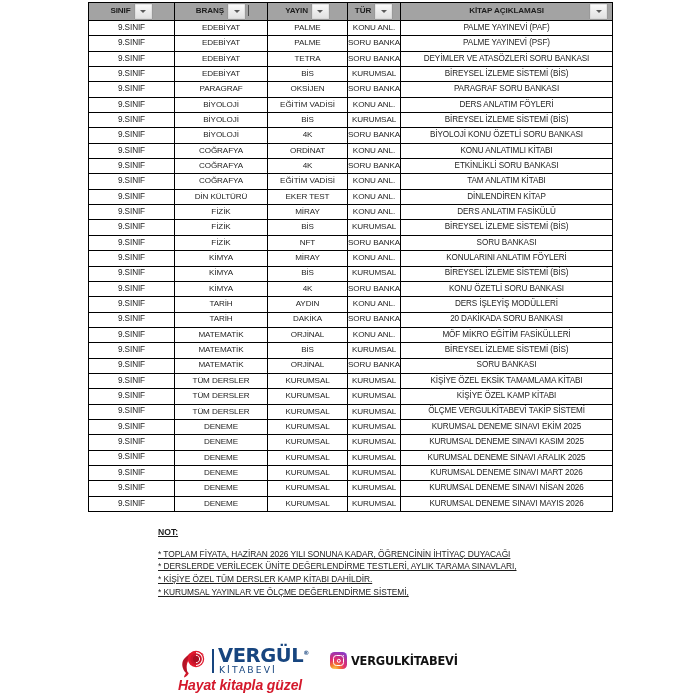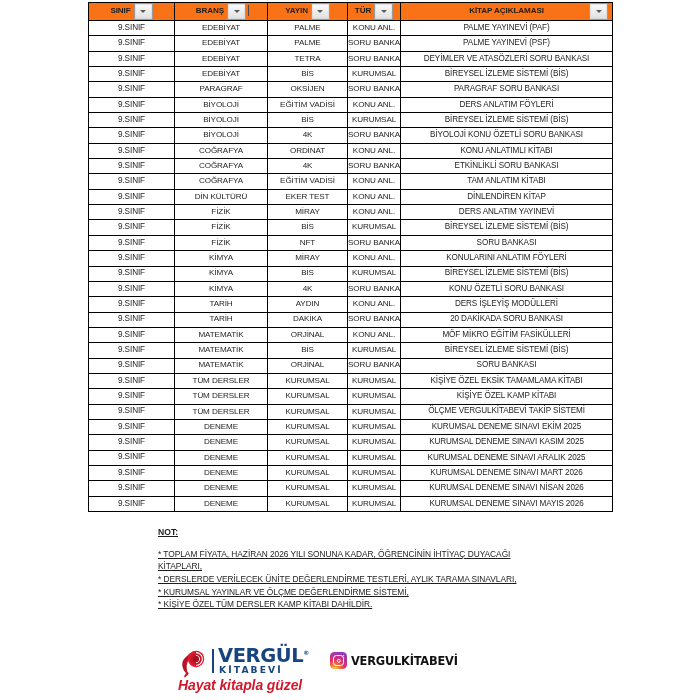--- a/index.html
+++ b/index.html
@@ -44,21 +44,21 @@
   }
   
   col.c-sinif   { width: 86px; }
   col.c-brans   { width: 93px; }
   col.c-yayin   { width: 80px; }
   col.c-tur     { width: 53px; }
   col.c-aciklama{ width: 212px; }
 
   thead th {
     height: 29px;
-    background: #f97316;
+    background: #a3a3a3;
     font-weight: bold;
     font-size: 9.3px;
     letter-spacing: 0.1px;
     position: relative;
     border: 1px solid #000;
   }
   .th-inner {
     display: flex;
     align-items: center;
     justify-content: center;
@@ -175,21 +175,21 @@
   }
   .vergul-reg {
     font-size: 6px;
     vertical-align: super;
     font-weight: bold;
   }
   .kitabevi-text {
     position: absolute;
     left: 43px; top: 18px;
     font-size: 9.2px;
-    font-weight: bold;
+    font-weight: normal;
     color: #17457f;
     letter-spacing: 2.1px;
     font-family: "DejaVu Sans", sans-serif;
     line-height: 1;
   }
   .slogan-text {
     position: absolute;
     left: 2px; top: 31px;
     font-size: 14px;
     font-weight: bold;
@@ -388,21 +388,21 @@
           <td class="cell-brans">DİN KÜLTÜRÜ</td>
           <td class="cell-yayin">EKER TEST</td>
           <td class="cell-tur">KONU ANL.</td>
           <td class="cell-aciklama">DİNLENDİREN KİTAP</td>
         </tr>
         <tr>
           <td class="cell-sinif">9.SINIF</td>
           <td class="cell-brans">FİZİK</td>
           <td class="cell-yayin">MİRAY</td>
           <td class="cell-tur">KONU ANL.</td>
-          <td class="cell-aciklama">DERS ANLATIM YAYINEVİ</td>
+          <td class="cell-aciklama">DERS ANLATIM FASİKÜLÜ</td>
         </tr>
         <tr>
           <td class="cell-sinif">9.SINIF</td>
           <td class="cell-brans">FİZİK</td>
           <td class="cell-yayin">BİS</td>
           <td class="cell-tur">KURUMSAL</td>
           <td class="cell-aciklama">BİREYSEL İZLEME SİSTEMİ (BİS)</td>
         </tr>
         <tr>
           <td class="cell-sinif">9.SINIF</td>
@@ -531,24 +531,23 @@
           <td class="cell-aciklama">KURUMSAL DENEME SINAVI MAYIS 2026</td>
         </tr>
       </tbody>
   </table>
 </div>
 
 <div id="notes">
   <span class="note-title">NOT:</span>
   <div id="notes-lines">
       <span class="note-line"><span class="u">*  TOPLAM FİYATA, HAZİRAN 2026 YILI SONUNA KADAR, ÖĞRENCİNİN İHTİYAÇ DUYACAĞI</span></span>
-      <span class="note-line"><span class="u">KİTAPLARI,</span></span>
       <span class="note-line"><span class="u">*  DERSLERDE VERİLECEK ÜNİTE DEĞERLENDİRME TESTLERİ, AYLIK TARAMA SINAVLARI,</span></span>
+      <span class="note-line"><span class="u">*  KİŞİYE ÖZEL TÜM DERSLER KAMP KİTABI DAHİLDİR.</span></span>
       <span class="note-line"><span class="u">*  KURUMSAL YAYINLAR VE ÖLÇME DEĞERLENDİRME SİSTEMİ,</span></span>
-      <span class="note-line"><span class="u">*  KİŞİYE ÖZEL TÜM DERSLER KAMP KİTABI DAHİLDİR.</span></span>
     </div>
 </div>
 
 <div id="footer">
 
   <div id="brand-logo">
     <span class="rose-wrap">
       <svg width="34" height="32" viewBox="0 0 34 32" xmlns="http://www.w3.org/2000/svg">
         <g>
           <path d="M9 24 C7 18 8 11 13 7 C18 3 25 4 28 8 C24 6 19 6 15 10 C11 14 10 19 11 25 Z" fill="#d4182b"></path>

